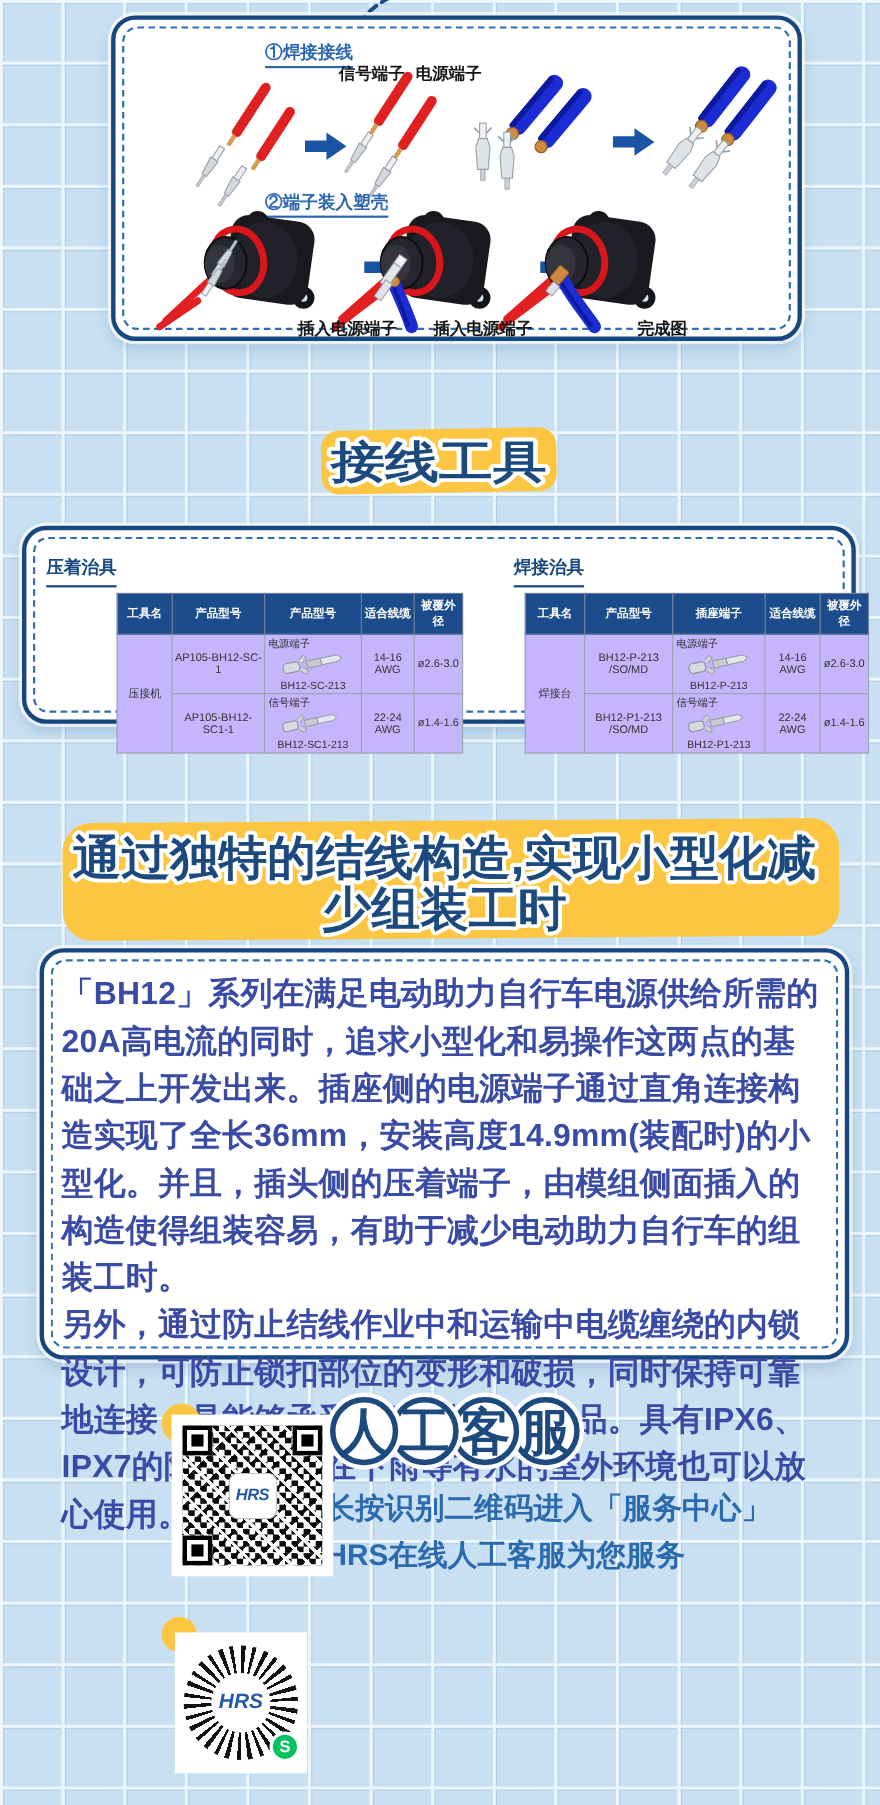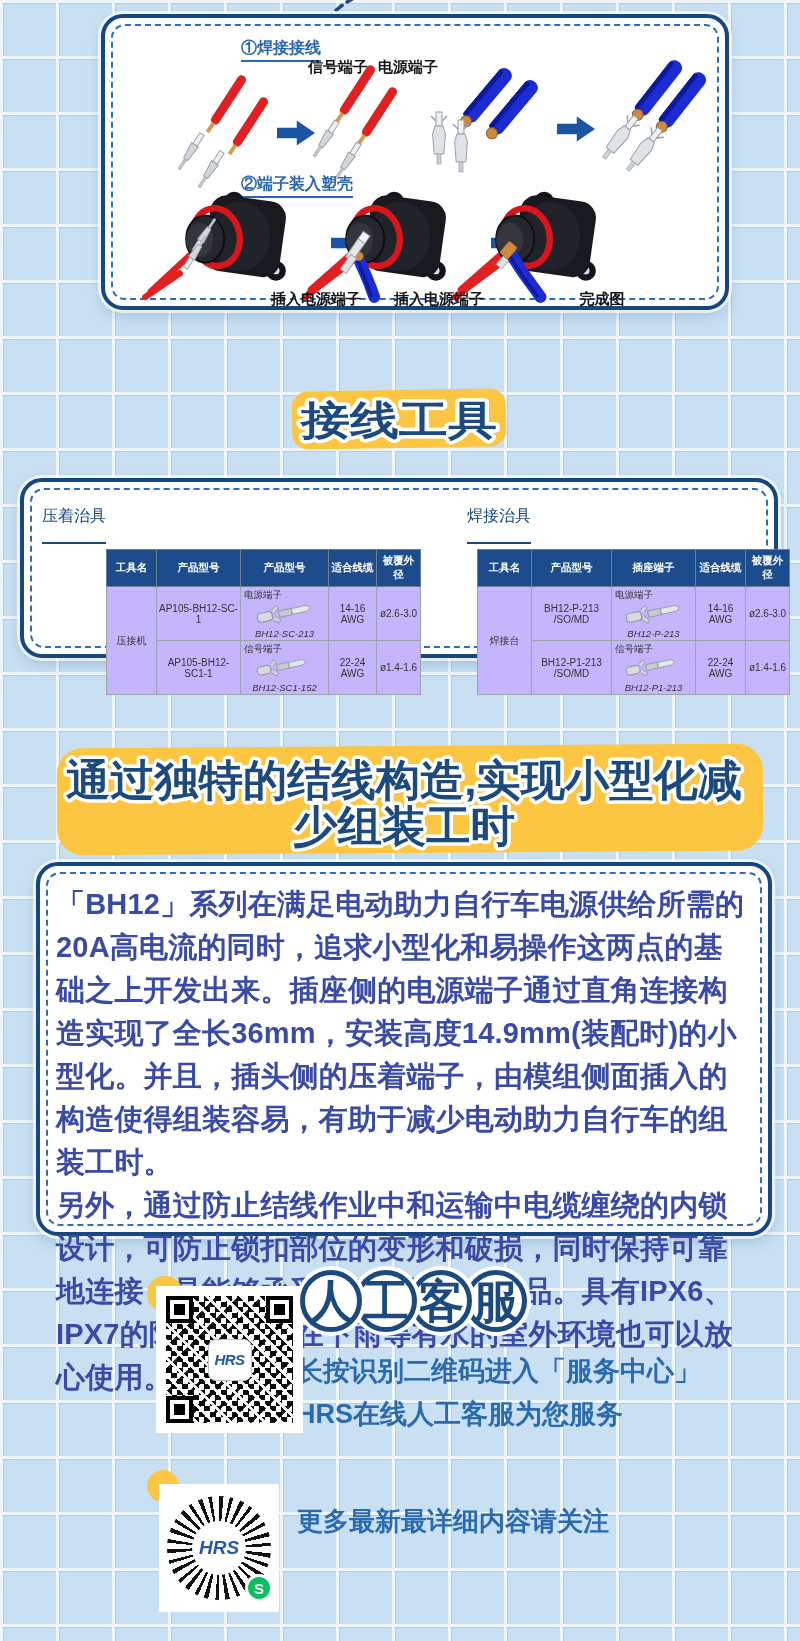--- a/index.html
+++ b/index.html
@@ -38,29 +38,29 @@
   .doodle{position:absolute;overflow:visible;}
 
   
   .title1-bg{position:absolute;left:292px;top:390px;width:214px;height:58px;background:#fcc643;border-radius:16px;transform:rotate(-1deg);}
   .title1-svg{position:absolute;left:262px;top:378px;width:276px;height:80px;overflow:visible;}
   svg text{font-family:"Liberation Sans",sans-serif;}
 
   
   .tables-flex{position:absolute;inset:0;display:flex;padding:24px 14px 0 16px;gap:26px;}
   .jig-col{flex:1;position:relative;}
-  .jig-title{display:inline-block;font-size:16px;font-weight:normal;color:#17477e;border-bottom:2px solid #17477e;padding-bottom:15px;margin:0 0 5px 2px;}
+  .jig-title{display:inline-block;font-size:16px;font-weight:bold;color:#17477e;border-bottom:2px solid #17477e;padding-bottom:5px;margin:0 0 5px 2px;}
   .jig-table{border-collapse:collapse;table-layout:fixed;background:#c4b5fd;}
   .jig-table.left-t{margin-left:66px;width:314px;}
   .jig-table.right-t{margin-left:30px;width:312px;}
   .jig-table th{background:#1d4c8c;color:#fff;font-size:10.5px;font-weight:bold;border:1px solid #6e7f95;padding:4px 1px;}
   .jig-table td{border:1px solid #9aa4ad;font-size:10px;color:#333;text-align:center;vertical-align:middle;padding:1px;height:54px;}
   .term-td{position:relative;}
   .term-type{position:absolute;left:3px;top:2px;font-size:9.5px;color:#333;text-align:left;}
-  .term-model{position:absolute;left:0;right:0;bottom:1px;font-size:9.5px;color:#333;font-style:italic;}
+  .term-model{position:absolute;left:0;right:0;bottom:1px;font-size:9.5px;color:#333;}
   .term-art{position:absolute;left:50%;top:50%;width:58px;height:22px;transform:translate(-50%,-56%);overflow:visible;}
 
   
   .headline-band{position:absolute;left:57px;top:746px;width:706px;height:107px;background:#fcc643;border-radius:26px;transform:rotate(-.4deg);}
   .headline-svg{position:absolute;left:40px;top:738px;width:720px;height:122px;overflow:visible;}
 
   
   .panel-text .desc{position:relative;padding:17px 18px 0 16px;}
   .panel-text p{margin:0;font-size:29px;line-height:43px;font-weight:bold;color:#3a4ba6;letter-spacing:.2px;}
 
@@ -263,21 +263,21 @@
             <td>14-16 AWG</td>
             <td>ø2.6-3.0</td>
           </tr>
           <tr>
             <td>AP105-BH12-SC1-1</td>
             <td class="term-td">
               <div class="term-type">信号端子</div>
               <svg class="term-art" viewBox="0 0 58 22">
                     <use href="#term" transform="rotate(-12 29 11) scale(0.92)"></use>
                   </svg>
-              <div class="term-model">BH12-SC1-152</div>
+              <div class="term-model">BH12-SC1-213</div>
             </td>
             <td>22-24 AWG</td>
             <td>ø1.4-1.6</td>
           </tr>
           </tbody>
         </table>
       </div>
       <div class="jig-col">
         <div class="jig-title" style="margin-left:20px">焊接治具</div><br>
         <table class="jig-table right-t">
@@ -372,16 +372,15 @@
 
   <div class="ydot" style="left:147px;top:1470px;width:32px;height:32px"></div>
   <div class="qr-card qr2">
     <div class="qr2-tex">
       <div class="qr2-logo">HRS</div>
       <div class="mp-icon">S</div>
     </div>
   </div>
 
   <div class="mp-text">
-    <div>更多最新最详细内容请关注</div>
   </div>
 
 </div>
 
 </body></html>

